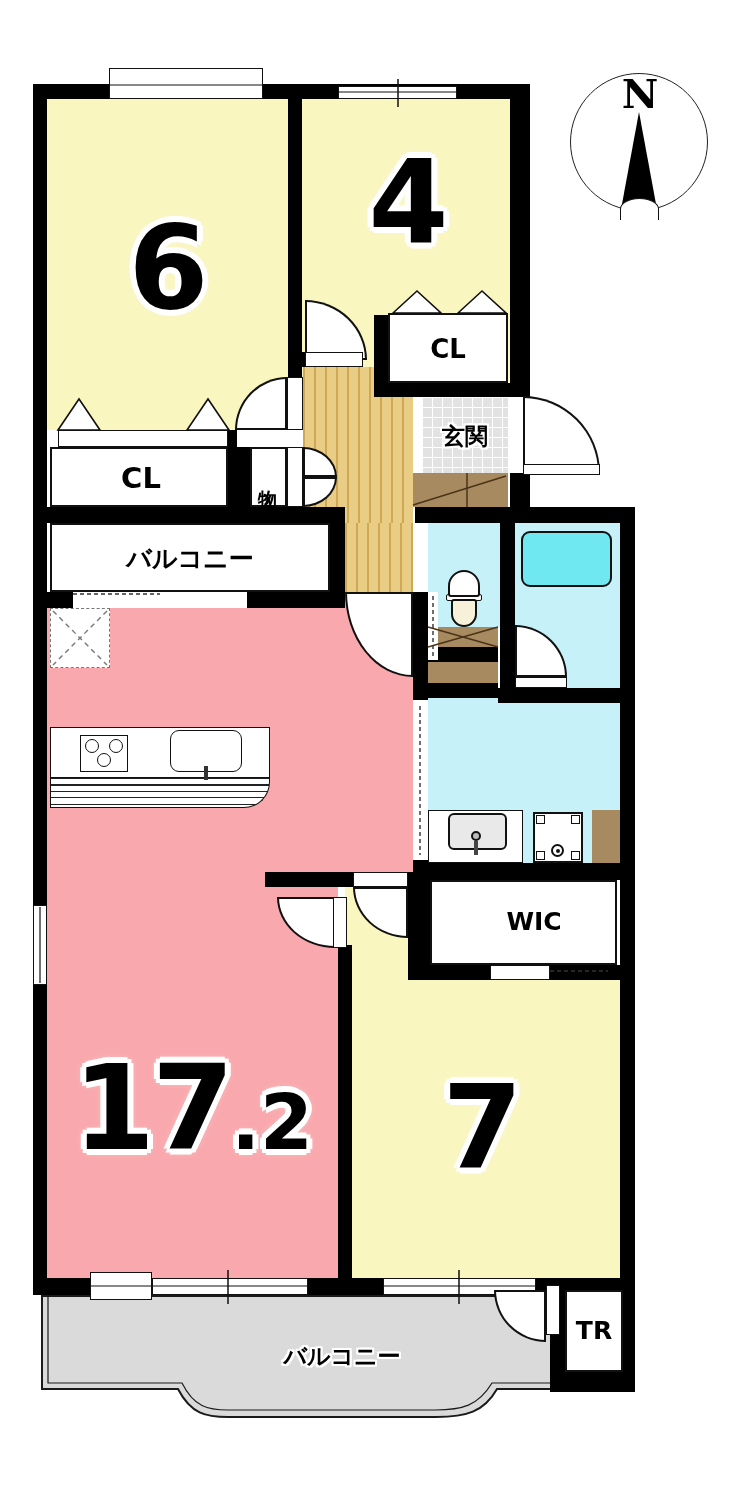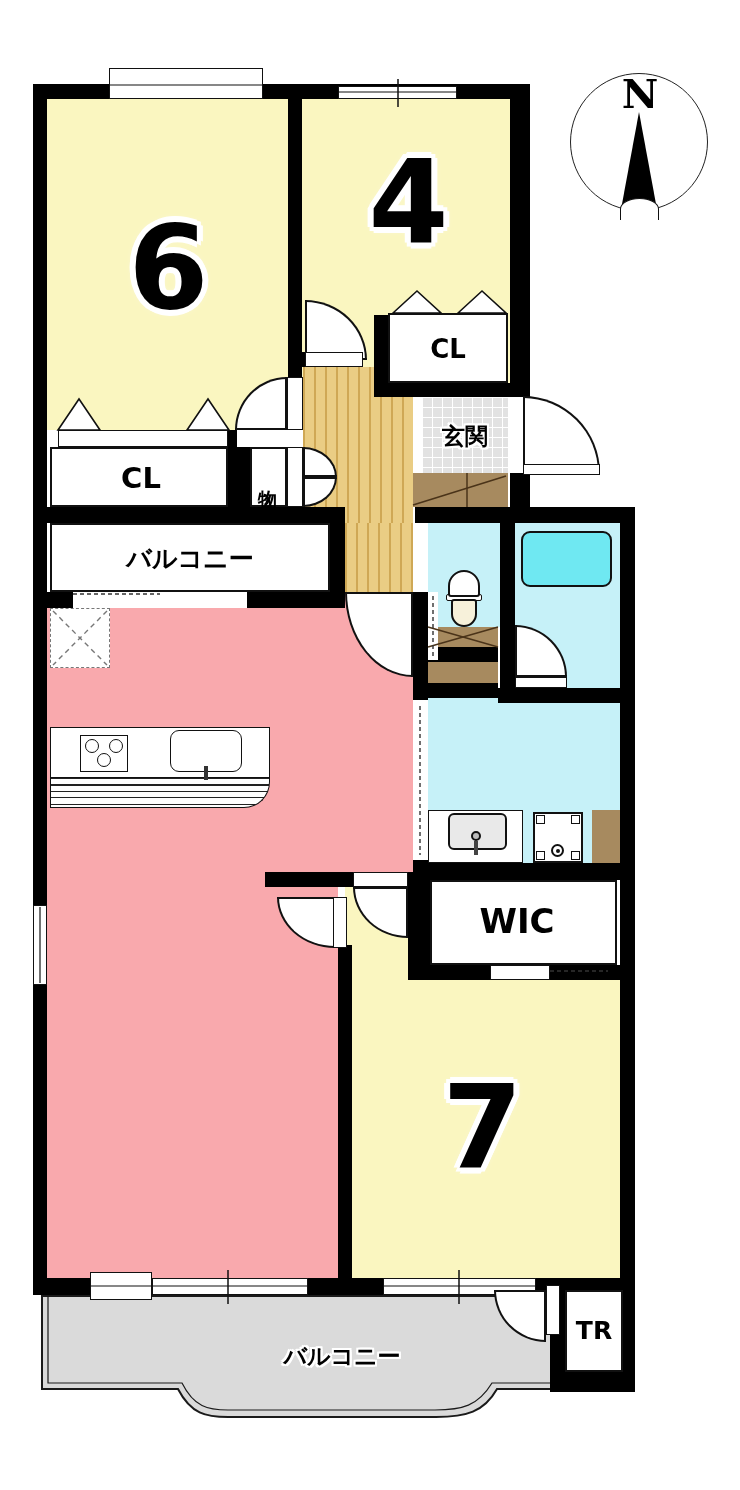--- a/index.html
+++ b/index.html
@@ -194,18 +194,19 @@
     <line x1="459" y1="1270" x2="459" y2="1304" stroke="#111" stroke-width="1.5"></line>
   </svg>
 
   <span class="lbl big bighalo" style="left:167px;top:268px">6</span>
   <span class="lbl big bighalo" style="left:407px;top:202px">4</span>
   <span class="lbl" style="left:448px;top:349px;font-size:26px">CL</span>
   <span class="lbl halo" style="left:465px;top:436px;font-size:23px">玄関</span>
   <span class="lbl" style="left:141px;top:478px;font-size:29px">CL</span>
   <span class="lbl vert" style="left:268px;top:477px;font-size:19px">物入</span>
   <span class="lbl" style="left:190px;top:558px;font-size:25px">バルコニー</span>
-  <span class="lbl" style="left:517px;top:921px;font-size:34px">WIC</span>
+  <span class="lbl" style="left:193px;top:1108px"><span class="bighalo" style="font-size:118px;letter-spacing:-3px">17</span><span class="bighalo" style="font-size:76px">.2</span></span>
+  <span class="lbl" style="left:534px;top:921px;font-size:25px">WIC</span>
   <span class="lbl big bighalo" style="left:481px;top:1128px">7</span>
   <span class="lbl halo" style="left:342px;top:1356px;font-size:23px">バルコニー</span>
   <span class="lbl" style="left:594px;top:1330px;font-size:25px">TR</span>
   <span class="lbl" style="left:640px;top:94px;font-size:40px;font-family:'DejaVu Serif','Liberation Serif',serif;font-weight:bold">N</span>
 </div>
 
 </body></html>

